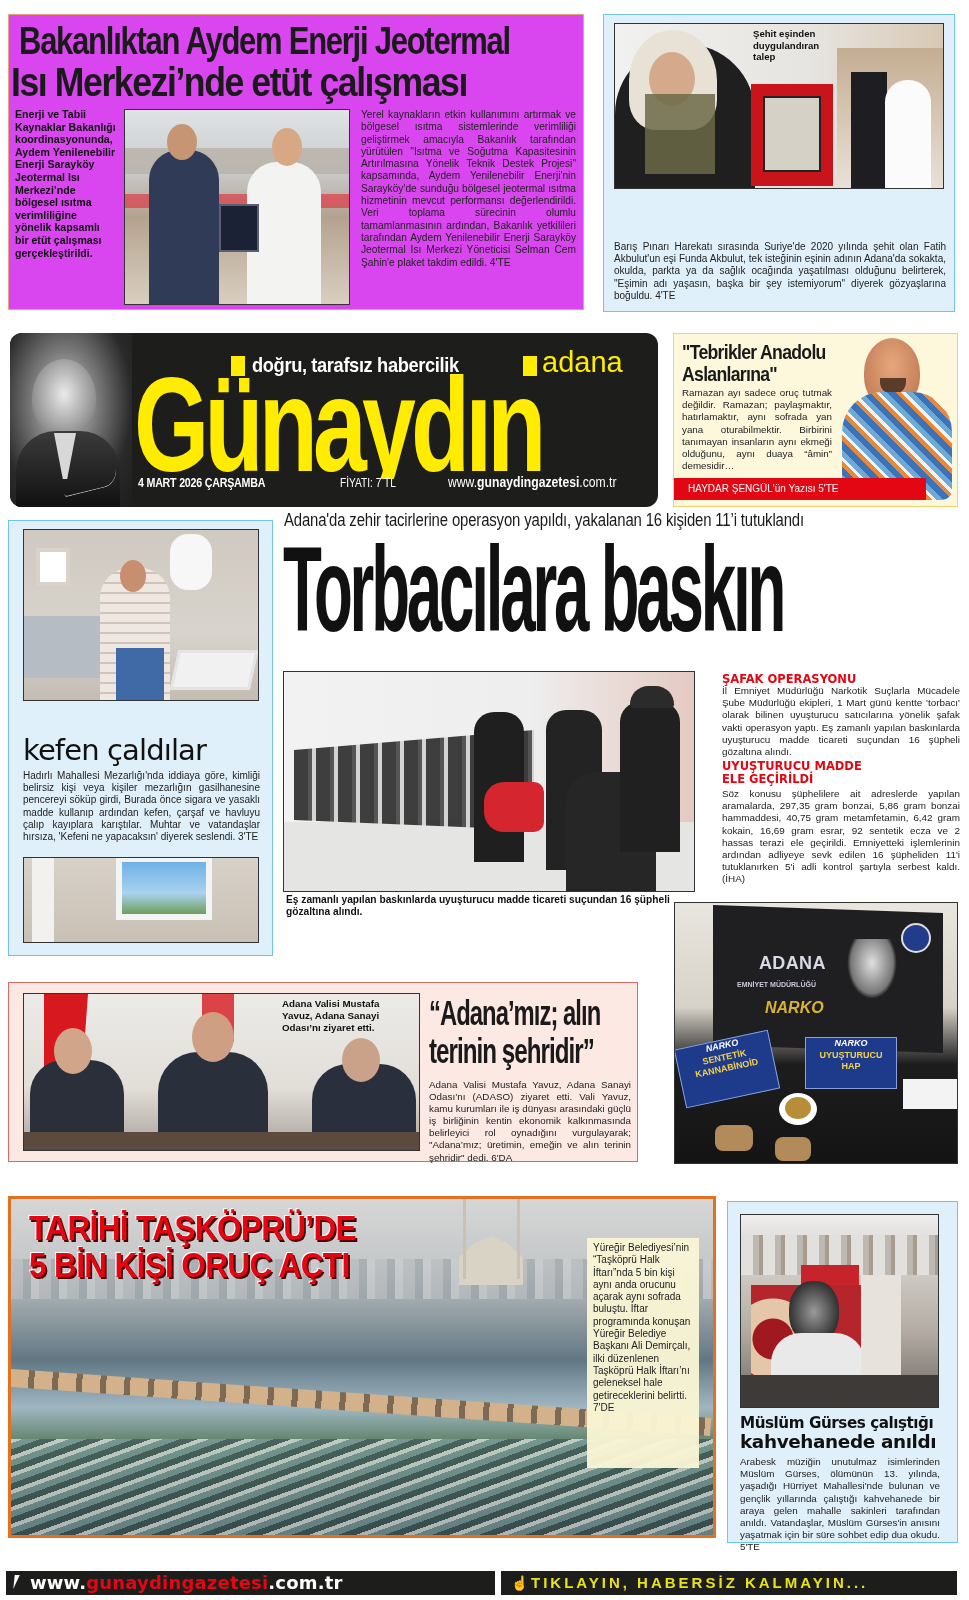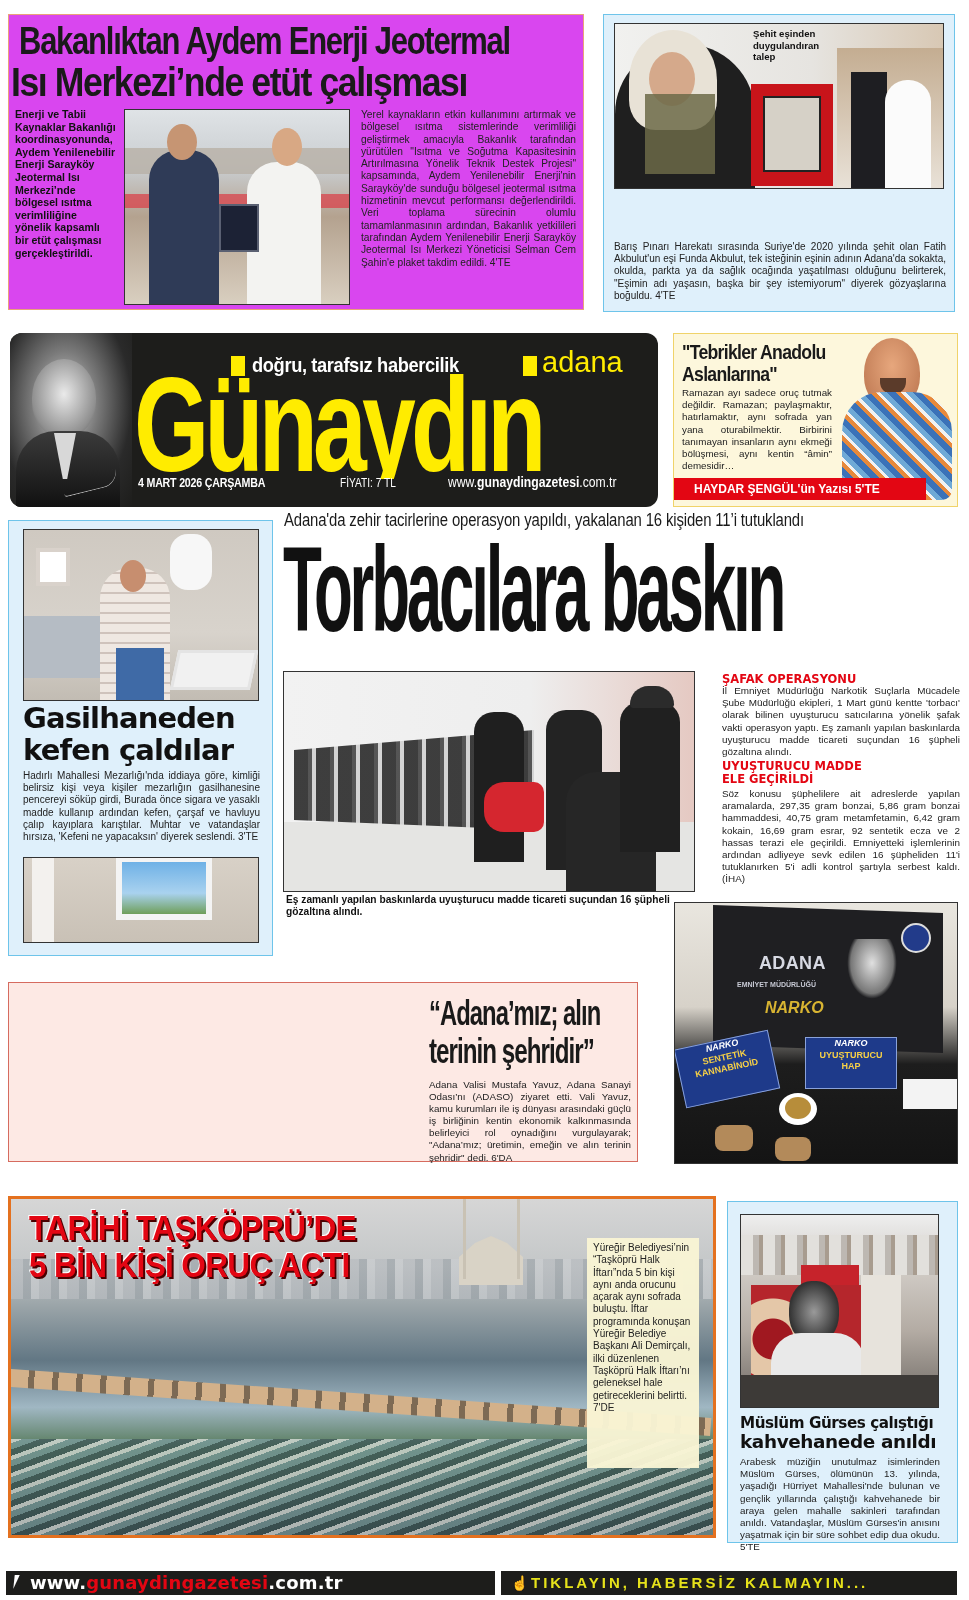--- a/index.html
+++ b/index.html
@@ -104,38 +104,37 @@
     <div class="abs" style="left:30px;top:4px;width:56px;height:70px;background:radial-gradient(ellipse at 50% 40%,#e7a77d,#b9734d);border-radius:50% 50% 45% 45%;"></div>
     <div class="abs" style="left:46px;top:44px;width:26px;height:16px;background:#5b3b2a;border-radius:0 0 12px 12px;"></div>
     <div class="abs" style="left:8px;top:58px;width:110px;height:108px;background:repeating-linear-gradient(45deg,#3b72b8 0 6px,#e7893b 6px 10px,#f2f2f2 10px 13px,#6fa9d6 13px 18px);border-radius:40px 40px 10px 10px;"></div>
   </div>
   <div class="abs" style="left:8px;top:6px;width:200px;height:24px;overflow:hidden;">
     <div class="cond" style="font-size:21px;line-height:24px;transform:scaleX(0.84);color:#1a1a1a;">"Tebrikler Anadolu</div>
   </div>
   <div class="abs" style="left:8px;top:28px;width:200px;height:24px;overflow:hidden;">
     <div class="cond" style="font-size:21px;line-height:24px;transform:scaleX(0.84);color:#1a1a1a;">Aslanlarına"</div>
   </div>
-  <div class="abs" style="left:8px;top:53px;width:150px;font-size:9.8px;line-height:12.2px;text-align:justify;color:#222;">Ramazan ayı sadece oruç tutmak değildir. Ramazan; paylaşmaktır, hatırlamaktır, aynı sofrada yan yana oturabilmektir. Birbirini tanımayan insanların aynı ekmeği bölüşmesi, aynı kentin “âmin” demesidir…</div>
+  <div class="abs" style="left:8px;top:53px;width:150px;font-size:9.8px;line-height:12.2px;text-align:justify;color:#222;">Ramazan ayı sadece oruç tutmak değildir. Ramazan; paylaşmaktır, hatırlamaktır, aynı sofrada yan yana oturabilmektir. Birbirini tanımayan insanların aynı ekmeği olduğunu, aynı duaya “âmin” demesidir…</div>
   <div class="abs link" style="left:0;top:144px;width:252px;height:22px;background:#e30613;">
-    <div style="padding-left:20px;font-size:12px;line-height:22px;font-weight:bold;color:#fff;white-space:nowrap;">HAYDAR ŞENGÜL'ün Yazısı 5'TE</div>
+    <div style="padding-left:14px;font-size:10px;line-height:22px;font-weight:normal;color:#fff;white-space:nowrap;">HAYDAR ŞENGÜL'ün Yazısı 5'TE</div>
   </div>
 </div>
 
 <div id="story-gasil" class="abs">
   <div class="photo" style="left:14px;top:8px;width:236px;height:172px;background:linear-gradient(180deg,#cfc9c1 0%,#d8d3cc 60%,#c2bcb3 100%);">
     <div class="abs" style="left:12px;top:18px;width:34px;height:38px;background:#fff;border:4px solid #d9d2cb;"></div>
     <div class="abs" style="left:146px;top:4px;width:42px;height:56px;background:#f7f7f7;border-radius:18px;"></div>
     <div class="abs" style="left:0;top:86px;width:76px;height:62px;background:#b5bcc4;"></div>
     <div class="abs" style="left:76px;top:38px;width:70px;height:134px;background:repeating-linear-gradient(0deg,#efe8e2 0 8px,#cfc3bc 8px 10px);border-radius:30px 30px 0 0;"></div>
     <div class="abs" style="left:96px;top:30px;width:26px;height:32px;background:#c78e6f;border-radius:50%;"></div>
     <div class="abs" style="left:92px;top:118px;width:48px;height:54px;background:#3f6aa6;"></div>
     <div class="abs" style="left:150px;top:120px;width:80px;height:40px;background:#f1f1f1;border:3px solid #e4e4e4;transform:skewX(-12deg);"></div>
   </div>
-  <div class="abs" style="left:14px;top:180px;font-family:'DejaVu Sans',sans-serif;font-weight:bold;font-size:29px;line-height:34px;letter-spacing:-0.03em;color:#111;white-space:nowrap;">Gasilhaneden</div>
-  <div class="abs" style="left:14px;top:212px;font-family:'DejaVu Sans',sans-serif;font-weight:bold;font-size:29px;line-height:34px;letter-spacing:-0.03em;color:#111;white-space:nowrap;">kefen çaldılar</div>
+  <div class="abs" style="left:14px;top:212px;font-family:'DejaVu Sans',sans-serif;font-weight:normal;font-size:29px;line-height:34px;letter-spacing:-0.03em;color:#111;white-space:nowrap;">kefen çaldılar</div>
   <div class="abs" style="left:14px;top:249px;width:237px;font-size:10px;line-height:12.2px;text-align:justify;color:#222;">Hadırlı Mahallesi Mezarlığı'nda iddiaya göre, kimliği belirsiz kişi veya kişiler mezarlığın gasilhanesine pencereyi söküp girdi, Burada önce sigara ve yasaklı madde kullanıp ardından kefen, çarşaf ve havluyu çalıp kayıplara karıştılar. Muhtar ve vatandaşlar hırsıza,  'Kefeni ne yapacaksın' diyerek seslendi. 3'TE</div>
   <div class="photo" style="left:14px;top:336px;width:236px;height:86px;background:linear-gradient(180deg,#d8d1c7,#c9c1b6);">
     <div class="abs" style="left:8px;top:0;width:22px;height:86px;background:#f3f1ee;"></div>
     <div class="abs" style="left:92px;top:0;width:96px;height:62px;background:#f4f4f4;"></div>
     <div class="abs" style="left:98px;top:4px;width:84px;height:52px;background:linear-gradient(180deg,#6fb1e6 0%,#a9d2ef 60%,#6f9f5a 100%);"></div>
   </div>
 </div>
 
 <div class="abs" style="left:284px;top:510px;width:680px;height:22px;overflow:hidden;">
   <div class="cond" style="font-size:17.5px;line-height:20px;transform:scaleX(0.852);font-weight:normal;letter-spacing:-0.01em;color:#1a1a1a;">Adana'da zehir tacirlerine operasyon yapıldı, yakalanan 16 kişiden 11’i tutuklandı</div>
@@ -176,20 +175,32 @@
     <div style="text-align:center;font-size:9px;font-weight:bold;color:#f6d046;line-height:11px;padding:2px 8px 0;">UYUŞTURUCU HAP</div>
   </div>
   <div class="abs" style="left:104px;top:190px;width:38px;height:32px;border-radius:50%;background:#fff;"></div>
   <div class="abs" style="left:110px;top:194px;width:26px;height:22px;border-radius:50%;background:#b78d3a;"></div>
   <div class="abs" style="left:40px;top:222px;width:38px;height:26px;background:#b38a5a;border-radius:8px;"></div>
   <div class="abs" style="left:100px;top:234px;width:36px;height:24px;background:#b38a5a;border-radius:8px;"></div>
   <div class="abs" style="left:228px;top:176px;width:56px;height:30px;background:#f3f3f3;"></div>
 </div>
 
 <div id="story-vali" class="abs">
+  <div class="photo" style="left:14px;top:10px;width:397px;height:158px;background:linear-gradient(180deg,#ecebe8 0%,#e2ded8 60%,#a8a39b 100%);">
+    <div class="abs" style="left:20px;top:0;width:44px;height:120px;background:#d7191f;clip-path:polygon(0 0,100% 0,80% 100%,0 100%);"></div>
+    <div class="abs" style="left:178px;top:0;width:32px;height:60px;background:#d7191f;border-radius:0 0 20px 20px;opacity:.8;"></div>
+    <div class="abs" style="left:6px;top:66px;width:94px;height:92px;background:#2b2f3a;border-radius:34px 34px 0 0;"></div>
+    <div class="abs" style="left:30px;top:34px;width:38px;height:46px;background:#d1a58a;border-radius:50%;"></div>
+    <div class="abs" style="left:134px;top:58px;width:110px;height:100px;background:#2a2f3c;border-radius:40px 40px 0 0;"></div>
+    <div class="abs" style="left:168px;top:18px;width:42px;height:50px;background:#cf9f83;border-radius:50%;"></div>
+    <div class="abs" style="left:288px;top:70px;width:104px;height:88px;background:#2a2f3d;border-radius:36px 36px 0 0;"></div>
+    <div class="abs" style="left:318px;top:44px;width:38px;height:44px;background:#caa289;border-radius:50%;"></div>
+    <div class="abs" style="left:0;top:138px;width:397px;height:20px;background:#5c4a3e;"></div>
+    <div class="abs" style="left:258px;top:4px;width:122px;font-size:9.8px;line-height:11.8px;font-weight:bold;color:#111;">Adana Valisi Mustafa Yavuz, Adana Sanayi Odası’nı ziyaret etti.</div>
+  </div>
   <div class="abs" style="left:420px;top:10px;width:210px;height:40px;overflow:hidden;">
     <div class="cond" style="font-size:35px;line-height:40px;transform:scaleX(0.68);color:#1a1a1a;">“Adana’mız; alın</div>
   </div>
   <div class="abs" style="left:420px;top:48px;width:210px;height:40px;overflow:hidden;">
     <div class="cond" style="font-size:35px;line-height:40px;transform:scaleX(0.69);color:#1a1a1a;">terinin şehridir”</div>
   </div>
   <div class="abs body-txt" style="left:420px;top:96px;width:202px;font-size:9.8px;line-height:12.1px;">Adana Valisi Mustafa Yavuz, Adana Sanayi Odası’nı (ADASO) ziyaret etti. Vali Yavuz, kamu kurumları ile iş dünyası arasındaki güçlü iş birliğinin kentin ekonomik kalkınmasında belirleyici rol oynadığını vurgulayarak; "Adana’mız; üretimin, emeğin ve alın terinin şehridir" dedi. 6'DA</div>
 </div>
 
 <div id="story-taskopru" class="abs">

